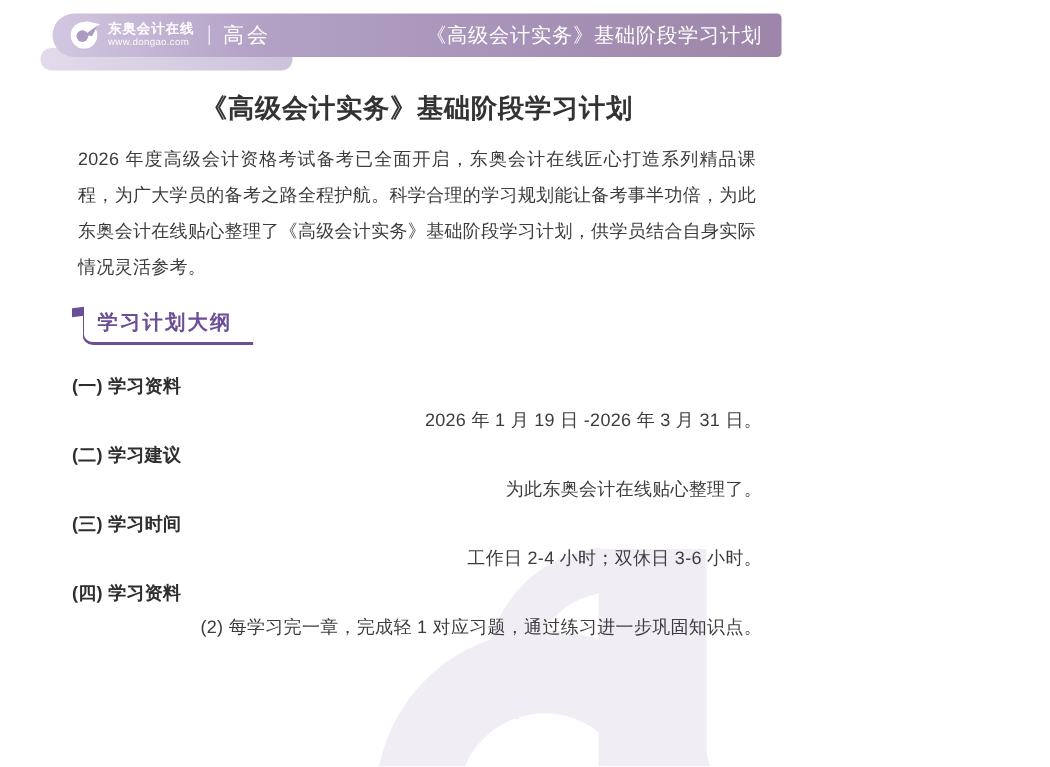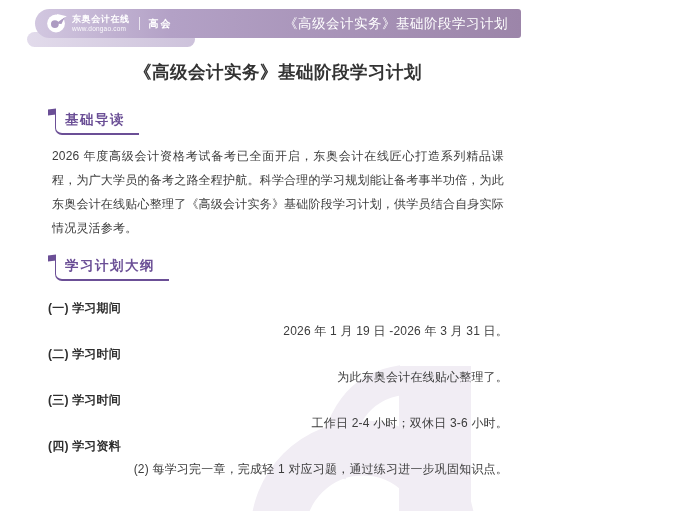--- a/index.html
+++ b/index.html
@@ -25,21 +25,21 @@
     border-radius:15px 3px 3px 15px;
     background:linear-gradient(90deg,#d2c7e0 0%,#b3a1c6 28%,#9c85a9 100%);
     display:flex;align-items:center;box-sizing:border-box;
     padding:0 13px 0 11px;color:#fff;
   }
   .logo-mark{width:21px;height:21px;flex:0 0 auto;margin-right:5px;}
   .brand-txt{display:flex;flex-direction:column;line-height:1;}
   .brand-cn{font-size:9px;font-weight:bold;letter-spacing:.6px;}
   .brand-url{font-size:6.5px;opacity:.92;margin-top:1.5px;letter-spacing:.2px;}
   .hdr-divider{width:1px;height:13px;background:rgba(255,255,255,.7);margin:0 9px;}
-  .hdr-badge{font-size:10px;font-weight:bold;letter-spacing:2px;}
+  .hdr-badge{font-size:14px;font-weight:normal;letter-spacing:2px;}
   .hdr-title{margin-left:auto;font-size:13.5px;letter-spacing:.5px;font-weight:500;}
 
   
   .watermark{position:absolute;left:228px;top:358px;z-index:0;}
 
   
   .content{position:relative;z-index:1;padding-top:60px;}
   .doc-title{
     margin:0;text-align:center;font-size:17.5px;line-height:25px;
     color:#333;font-weight:bold;letter-spacing:.5px;
@@ -96,37 +96,34 @@
     <div class="hdr-divider"></div>
     <span class="hdr-badge">高会</span>
     <span class="hdr-title">《高级会计实务》基础阶段学习计划</span>
   </div>
 
   <div class="content">
 
     <h1 class="doc-title">《高级会计实务》基础阶段学习计划</h1>
 
     
-    <span class="sec sec-break-wrap" style="display:inline-block;">
-      <span class="sec-label">基础导读</span>
-    </span>
     <span class="sec-break"></span>
     <p class="para">2026 年度高级会计资格考试备考已全面开启，东奥会计在线匠心打造系列精品课程，为广大学员的备考之路全程护航。科学合理的学习规划能让备考事半功倍，为此东奥会计在线贴心整理了《高级会计实务》基础阶段学习计划，供学员结合自身实际情况灵活参考。</p>
 
     
     <span class="sec tight">
       <span class="sec-label">学习计划大纲</span>
     </span>
     <span class="sec-break"></span>
 
     <div class="outline">
-      <p class="row row-label">(一) 学习期间</p>
+      <p class="row row-label">(一) 学习资料</p>
       <p class="row row-body">2026 年 1 月 19 日 -2026 年 3 月 31 日。</p>
 
-      <p class="row row-label">(二) 学习时间</p>
+      <p class="row row-label">(二) 学习建议</p>
       <p class="row row-body">为此东奥会计在线贴心整理了。</p>
 
       <p class="row row-label">(三) 学习时间</p>
       <p class="row row-body">工作日 2-4 小时；双休日 3-6 小时。</p>
 
       <p class="row row-label">(四) 学习资料</p>
 
       <p class="row row-body">(2) 每学习完一章，完成轻 1 对应习题，通过练习进一步巩固知识点。</p>
     </div>
 

